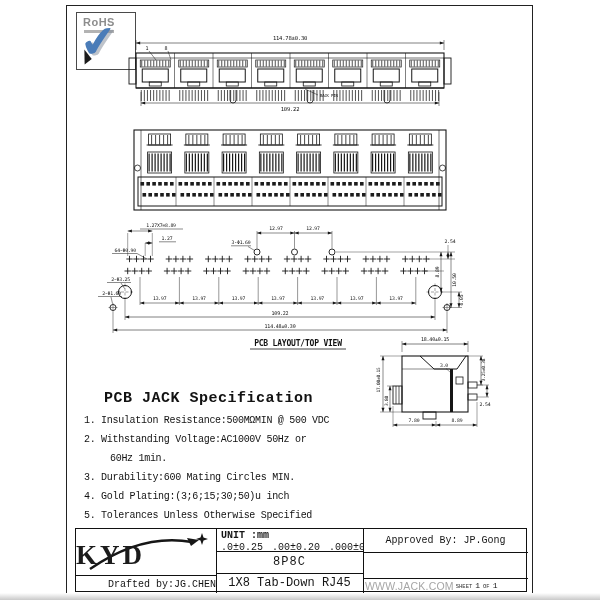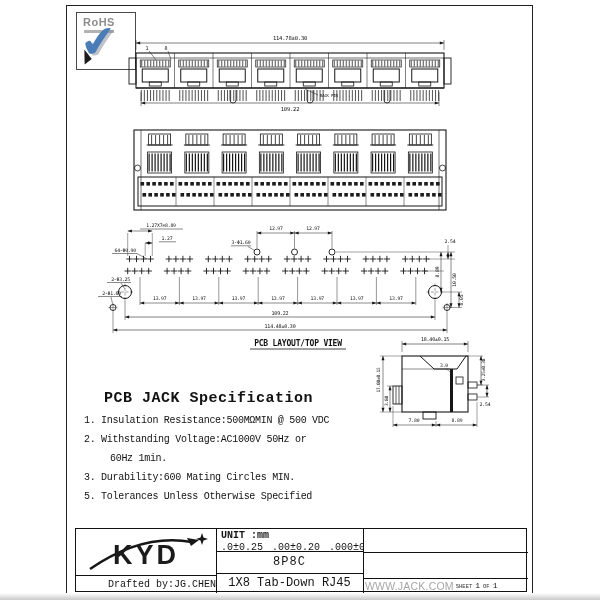--- a/index.html
+++ b/index.html
@@ -23,21 +23,21 @@
   .spec-title { font-size:15px; font-weight:bold; margin-left:20px; margin-bottom:4px; letter-spacing:.5px; }
   .spec-item { font-size:10px; line-height:19px; white-space:pre; letter-spacing:-0.3px; }
   .spec-item.indent { padding-left:26px; }
 
   
   .tb { position:absolute; left:75px; top:528px; width:452px; height:64px; border:1.6px solid #111; font-family:"Liberation Mono", monospace; }
   .tb .vline { position:absolute; top:0; width:0; height:64px; border-left:1.2px solid #111; }
   .tb .hline { position:absolute; height:0; border-top:1.2px solid #111; }
   .cell { position:absolute; display:flex; align-items:center; justify-content:center; overflow:hidden; }
   .logo-cell { left:0; top:0; width:140px; height:46px; }
-  .kyd-text { position:absolute; left:0; top:11px; width:140px; text-align:center; font-family:Liberation Sans, sans-serif; font-weight:bold; font-size:27px; letter-spacing:3px; color:#1b1b1b; }
+  .kyd-text { position:absolute; left:0; top:11px; width:140px; text-align:left; font-family:Liberation Serif, serif; font-weight:bold; font-size:27px; letter-spacing:3px; color:#1b1b1b; }
   .kyd-swoosh { position:absolute; left:0; top:0; }
   .drafted-cell { left:16px; top:46px; width:140px; height:18px; font-size:10px; }
   .unit-cell { left:140px; top:0; width:147px; height:22px; flex-direction:column; align-items:flex-start; justify-content:flex-start; padding:1px 0 0 5px; }
   .unit-label { font-size:10px; font-weight:bold; }
   .tol-row { display:flex; gap:9px; font-size:10px; margin-top:1px; }
   .type-cell { left:140px; top:22px; width:147px; height:22px; font-size:12px; letter-spacing:1px;text-align:center; }
   .name-cell { left:140px; top:44px; width:147px; height:20px; font-size:12px; }
   .approved-cell { left:287px; top:0; width:165px; height:23px; font-size:10px; }
   .part-cell { left:287px; top:23px; width:165px; height:26px; justify-content:flex-start; padding-left:3px; font-size:9px; }
   .rev-box { position:absolute; right:0; top:0; width:21px; height:26px; border-left:1.1px solid #111; }
@@ -766,20 +766,21 @@
         <text x="457" y="422" font-size="4.8" text-anchor="middle" fill="#111">8.89</text>
       </g>
     </svg>
 
   <div class="spec">
     <div class="spec-title">PCB JACK Specification</div>
     <div class="spec-item">1. Insulation Resistance:500MΩMIN @ 500 VDC</div>
     <div class="spec-item">2. Withstanding Voltage:AC1000V 50Hz or</div>
     <div class="spec-item indent">60Hz 1min.</div>
     <div class="spec-item">3. Durability:600 Mating Circles MIN.</div>
+    <div class="spec-item">4. Gold Plating:(3;6;15;30;50)u inch</div>
     <div class="spec-item">5. Tolerances Unless Otherwise Specified</div>
   </div>
 
   <div class="tb">
     <div class="vline" style="left:140px"></div>
     <div class="vline" style="left:287px"></div>
     <div class="hline" style="left:0;top:46px;width:140px"></div>
     <div class="hline" style="left:140px;top:22px;width:147px"></div>
     <div class="hline" style="left:140px;top:44px;width:147px"></div>
     <div class="hline" style="left:287px;top:23px;width:165px"></div>
@@ -799,20 +800,21 @@
       <div class="unit-label">UNIT :mm</div>
       <div class="tol-row">
         <span>.0±0.25</span>
         <span>.00±0.20</span>
         <span>.000±0.10</span>
       </div>
     </div>
     <div class="cell type-cell">8P8C</div>
     <div class="cell name-cell">1X8 Tab-Down RJ45</div>
 
+    <div class="cell approved-cell">Approved By: JP.Gong</div>
     <div class="cell web-cell">
       <span class="website">WWW.JACK.COM</span>
       <span class="sheet-wrap">
         <span class="sheet-label">SHEET</span>
         <span>1</span>
         <span class="of-label">OF</span>
         <span>1</span>
       </span>
     </div>
   </div>

